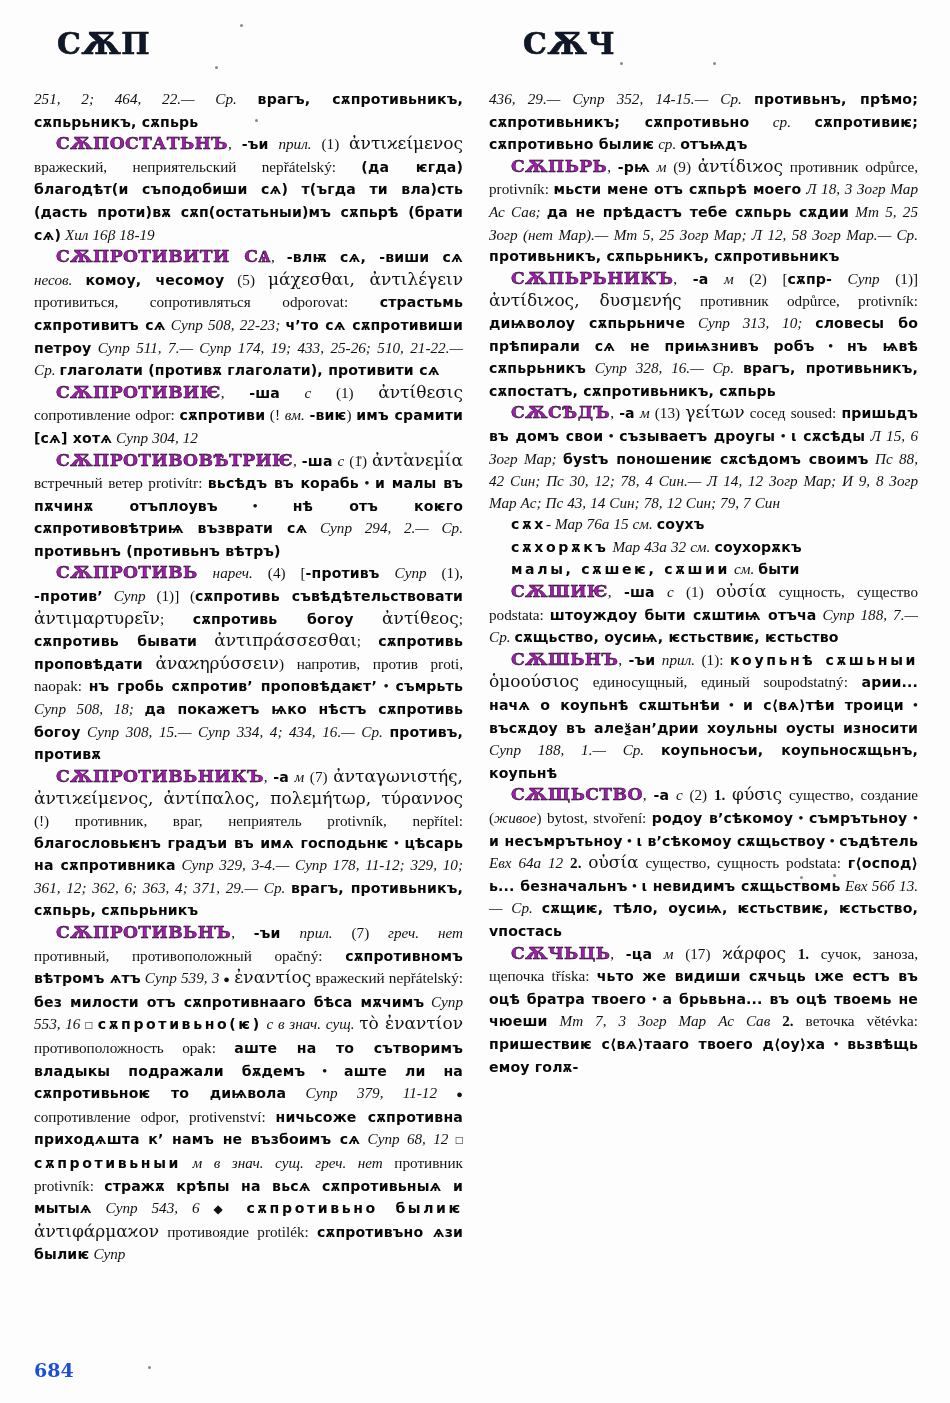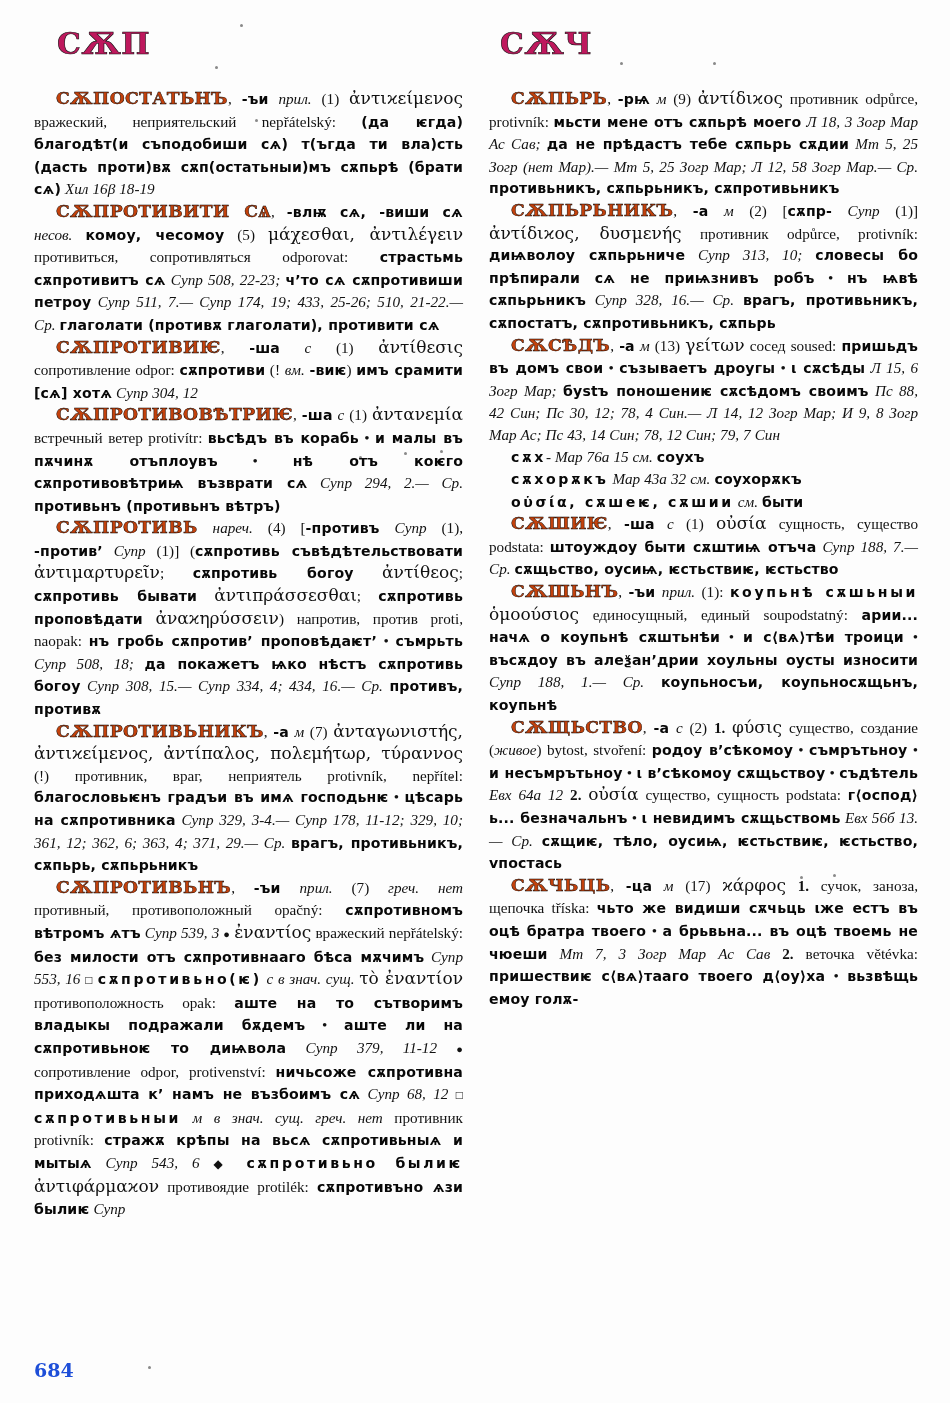--- a/index.html
+++ b/index.html
@@ -32,25 +32,25 @@
     left: 0;
     width: 950px;
     height: 44px;
   }
   .runhead {
     position: absolute;
     font-family: "DejaVu Serif", "Liberation Serif", serif;
     font-weight: 700;
     font-size: 30px;
     letter-spacing: 0.5px;
-    color: #be185d;
+    color: #0f172a;
     -webkit-text-stroke: 0.6px #0d0d0d;
   }
   .runhead.left  { left: 57px; top: 0; }
-  .runhead.right { left: 500px; top: 0; text-align: center; }
+  .runhead.right { left: 523px; top: 0; text-align: center; }
 
   
   .columns {
     position: absolute;
     top: 88px;
     left: 34px;
     width: 884px;
     display: flex;
     gap: 26px;
   }
@@ -81,21 +81,21 @@
     color: #080808;
   }
   .ocs.sp { letter-spacing: 2.6px; margin-top: 48px; }
 
   
   .lemma {
     font-family: "DejaVu Serif", "Liberation Serif", serif;
     font-weight: 700;
     font-size: 17.2px;
     letter-spacing: 0.4px;
-    color: #c2410c;
+    color: #a21caf;
     -webkit-text-stroke: 0.45px #000000;
   }
 
   
   .it { font-style: italic; }
   .gk {
     font-family: "DejaVu Serif", "Liberation Serif", serif;
     font-style: normal;
     font-size: 17px;
   }
@@ -143,35 +143,37 @@
   <div class="speck" style="left:404px; top:452px; width:3px; height:3px;"></div>
   <div class="speck" style="left:440px; top:450px; width:3px; height:3px;"></div>
   <div class="speck" style="left:359px; top:456px; width:3px; height:3px;"></div>
   <div class="speck" style="left:800px; top:876px; width:3px; height:3px;"></div>
   <div class="speck" style="left:833px; top:874px; width:3px; height:3px;"></div>
   <div class="speck" style="left:450px; top:776px; width:3px; height:3px;"></div>
   <div class="speck" style="left:148px; top:1366px;width:3px; height:3px;"></div>
 
   <div class="columns">
     <div class="col" id="col-left">
+        <p class="para"><span class="it">251, 2; 464, 22.— Ср.</span> <span class="ocs">врагъ, сѫпротивьникъ, сѫпьрьникъ, сѫпьрь</span></p>
         <p class="para indent"><span class="lemma">СѪПОСТАТЬНЪ</span>, <span class="ocs">-ъи</span> <span class="it">прил.</span> (1) <span class="gk">ἀντιϰείμενος</span> вражеский, неприятельский nepřátelský: <span class="ocs">(да ѥгда) благодѣт(и съподобиши сѧ) т(ъгда ти вла)сть (дасть проти)вѫ сѫп(остатьныи)мъ сѫпьрѣ (брати сѧ)</span> <span class="it">Хил 16β 18-19</span></p>
         <p class="para indent"><span class="lemma">СѪПРОТИВИТИ СѦ</span>, <span class="ocs">-влѭ сѧ, -виши сѧ</span> <span class="it">несов. </span><span class="ocs">комоу, чесомоу</span> (5) <span class="gk">μάχεσθαι, ἀντιλέγειν</span> противиться, сопротивляться odporovat: <span class="ocs">страстьмь сѫпротивитъ сѧ</span> <span class="it">Супр 508, 22-23;</span> <span class="ocs">ч’то сѧ сѫпротивиши петроу</span> <span class="it">Супр 511, 7.— Супр 174, 19; 433, 25-26; 510, 21-22.— Ср.</span> <span class="ocs">глаголати (противѫ глаголати), противити сѧ</span></p>
         <p class="para indent"><span class="lemma">СѪПРОТИВИѤ</span>, <span class="ocs">-ша</span> <span class="it">с</span> (1) <span class="gk">ἀντίθεσις</span> сопротивление odpor: <span class="ocs">сѫпротиви</span> (! <span class="it">вм.</span> <span class="ocs">-виѥ</span>) <span class="ocs">имъ срамити [сѧ] хотѧ</span> <span class="it">Супр 304, 12</span></p>
         <p class="para indent"><span class="lemma">СѪПРОТИВОВѢТРИѤ</span>, <span class="ocs">-ша</span> <span class="it">с</span> (1) <span class="gk">ἀντανεμία</span> встречный ветер protivítr: <span class="ocs">вьсѣдъ въ корабь</span> • <span class="ocs">и малы въ пѫчинѫ отъплоувъ</span> • <span class="ocs">нѣ отъ коѥго сѫпротивовѣтриѩ възврати сѧ</span> <span class="it">Супр 294, 2.— Ср.</span> <span class="ocs">противьнъ (противьнъ вѣтръ)</span></p>
         <p class="para indent"><span class="lemma">СѪПРОТИВЬ</span> <span class="it">нареч.</span> (4) [<span class="ocs">-противъ</span> <span class="it">Супр</span> (1), <span class="ocs">-против’</span> <span class="it">Супр</span> (1)] (<span class="ocs">сѫпротивь съвѣдѣтельствовати</span> <span class="gk">ἀντιμαρτυρεῖν</span>; <span class="ocs">сѫпротивь богоу</span> <span class="gk">ἀντίθεος</span>; <span class="ocs">сѫпротивь бывати</span> <span class="gk">ἀντιπράσσεσθαι</span>; <span class="ocs">сѫпротивь проповѣдати</span> <span class="gk">ἀναϰηρύσσειν</span>) напротив, против proti, naopak: <span class="ocs">нъ гробь сѫпротив’ проповѣдаѥт’</span> • <span class="ocs">съмрьть</span> <span class="it">Супр 508, 18;</span> <span class="ocs">да покажетъ ѩко нѣстъ сѫпротивь богоу</span> <span class="it">Супр 308, 15.— Супр 334, 4; 434, 16.— Ср.</span> <span class="ocs">противъ, противѫ</span></p>
         <p class="para indent"><span class="lemma">СѪПРОТИВЬНИКЪ</span>, <span class="ocs">-а</span> <span class="it">м</span> (7) <span class="gk">ἀνταγωνιστής, ἀντιϰείμενος, ἀντίπαλος, πολεμήτωρ, τύραννος</span> (!) противник, враг, неприятель protivník, nepřítel: <span class="ocs">благословьѥнъ градъи въ имѧ господьнѥ</span> • <span class="ocs">цѣсарь на сѫпротивника</span> <span class="it">Супр 329, 3-4.— Супр 178, 11-12; 329, 10; 361, 12; 362, 6; 363, 4; 371, 29.— Ср.</span> <span class="ocs">врагъ, противьникъ, сѫпьрь, сѫпьрьникъ</span></p>
         <p class="para indent"><span class="lemma">СѪПРОТИВЬНЪ</span>, <span class="ocs">-ъи</span> <span class="it">прил.</span> (7) <span class="it">греч. нет</span> противный, противоположный opačný: <span class="ocs">сѫпротивномъ вѣтромъ ѧтъ</span> <span class="it">Супр 539, 3</span> <span class="mk-dot"></span> <span class="gk">ἐναντίος</span> вражеский nepřátelský: <span class="ocs">без милости отъ сѫпротивнааго бѣса мѫчимъ</span> <span class="it">Супр 553, 16</span> <span class="mk-square"></span> <span class="ocs sp">сѫпротивьно(ѥ)</span> <span class="it">с в знач. сущ.</span> <span class="gk">τὸ ἐναντίον</span> противоположность opak: <span class="ocs">аште на то сътворимъ владыкы подражали бѫдемъ</span> • <span class="ocs">аште ли на сѫпротивьноѥ то диѩвола</span> <span class="it">Супр 379, 11-12</span> <span class="mk-dot"></span> сопротивление odpor, protivenství: <span class="ocs">ничьсоже сѫпротивна приходѧшта к’ намъ не възбоимъ сѧ</span> <span class="it">Супр 68, 12</span> <span class="mk-square"></span> <span class="ocs sp">сѫпротивьныи</span> <span class="it">м в знач. сущ. греч. нет</span> противник protivník: <span class="ocs">стражѫ крѣпы на вьсѧ сѫпротивьныѧ и мытыѧ</span> <span class="it">Супр 543, 6</span> <span class="mk-diam"></span> <span class="ocs sp">сѫпротивьно былиѥ</span> <span class="gk">ἀντιφάρμαϰον</span> противоядие protilék: <span class="ocs">сѫпротивъно ѧзи былиѥ</span> <span class="it">Супр</span></p>
       </div>
     <div class="col" id="col-right">
+        <p class="para"><span class="it">436, 29.— Супр 352, 14-15.— Ср.</span> <span class="ocs">противьнъ, прѣмо; сѫпротивьникъ; сѫпротивьно</span> <span class="it">ср.</span> <span class="ocs">сѫпротивиѥ; сѫпротивьно былиѥ</span> <span class="it">ср.</span> <span class="ocs">отъѩдъ</span></p>
         <p class="para indent"><span class="lemma">СѪПЬРЬ</span>, <span class="ocs">-рѩ</span> <span class="it">м</span> (9) <span class="gk">ἀντίδιϰος</span> противник odpůrce, protivník: <span class="ocs">мьсти мене отъ сѫпьрѣ моего</span> <span class="it">Л 18, 3 Зогр Мар Ас Сав;</span> <span class="ocs">да не прѣдастъ тебе сѫпьрь сѫдии</span> <span class="it">Мт 5, 25 Зогр (нет Мар).— Мт 5, 25 Зогр Мар; Л 12, 58 Зогр Мар.— Ср.</span> <span class="ocs">противьникъ, сѫпьрьникъ, сѫпротивьникъ</span></p>
         <p class="para indent"><span class="lemma">СѪПЬРЬНИКЪ</span>, <span class="ocs">-а</span> <span class="it">м</span> (2) [<span class="ocs">сѫпр-</span> <span class="it">Супр</span> (1)] <span class="gk">ἀντίδιϰος, δυσμενής</span> противник odpůrce, protivník: <span class="ocs">диѩволоу сѫпьрьниче</span> <span class="it">Супр 313, 10;</span> <span class="ocs">словесы бо прѣпирали сѧ не приѩзнивъ робъ</span> • <span class="ocs">нъ ѩвѣ сѫпьрьникъ</span> <span class="it">Супр 328, 16.— Ср.</span> <span class="ocs">врагъ, противьникъ, сѫпостатъ, сѫпротивьникъ, сѫпьрь</span></p>
         <p class="para indent"><span class="lemma">СѪСѢДЪ</span>, <span class="ocs">-а</span> <span class="it">м</span> (13) <span class="gk">γείτων</span> сосед soused: <span class="ocs">пришьдъ въ домъ свои</span> • <span class="ocs">съзываетъ дроугы</span> • <span class="ocs">ι сѫсѣды</span> <span class="it">Л 15, 6 Зогр Мар;</span> <span class="ocs">бystъ поношениѥ сѫсѣдомъ своимъ</span> <span class="it">Пс 88, 42 Син; Пс 30, 12; 78, 4 Син.— Л 14, 12 Зогр Мар; И 9, 8 Зогр Мар Ас; Пс 43, 14 Син; 78, 12 Син; 79, 7 Син</span></p>
         <p class="para indent"><span class="ocs sp">сѫх</span>- <span class="it">Мар 76a 15 см.</span> <span class="ocs">соухъ</span></p>
         <p class="para indent"><span class="ocs sp">сѫхорѫкъ</span> <span class="it">Мар 43a 32 см.</span> <span class="ocs">соухорѫкъ</span></p>
-        <p class="para indent"><span class="ocs sp">οὐσία, сѫшеѥ, сѫшии</span> <span class="it">см.</span> <span class="ocs">быти</span></p>
+        <p class="para indent"><span class="ocs sp">малы, сѫшеѥ, сѫшии</span> <span class="it">см.</span> <span class="ocs">быти</span></p>
         <p class="para indent"><span class="lemma">СѪШИѤ</span>, <span class="ocs">-ша</span> <span class="it">с</span> (1) <span class="gk">οὐσία</span> сущность, существо podstata: <span class="ocs">штоуждоу быти сѫштиѩ отъча</span> <span class="it">Супр 188, 7.— Ср.</span> <span class="ocs">сѫщьство, оусиѩ, ѥстьствиѥ, ѥстьство</span></p>
         <p class="para indent"><span class="lemma">СѪШЬНЪ</span>, <span class="ocs">-ъи</span> <span class="it">прил.</span> (1): <span class="ocs sp">коупьнѣ сѫшьныи</span> <span class="gk">ὁμοούσιος</span> единосущный, единый soupodstatný: <span class="ocs">арии... начѧ о коупьнѣ сѫштьнѣи</span> • <span class="ocs">и с⟨вѧ⟩тѣи троици</span> • <span class="ocs">въсѫдоу въ алеѯан’дрии хоульны оусты износити</span> <span class="it">Супр 188, 1.— Ср.</span> <span class="ocs">коупьносъи, коупьносѫщьнъ, коупьнѣ</span></p>
         <p class="para indent"><span class="lemma">СѪЩЬСТВО</span>, <span class="ocs">-а</span> <span class="it">с</span> (2) <span class="bold">1.</span> <span class="gk">φύσις</span> существо, создание (<span class="it">живое</span>) bytost, stvoření: <span class="ocs">родоу в’сѣкомоу</span> • <span class="ocs">съмрътьноу</span> • <span class="ocs">и несъмрътьноу</span> • <span class="ocs">ι в’сѣкомоу сѫщьствоу</span> • <span class="ocs">съдѣтель</span> <span class="it">Евх 64a 12</span> <span class="bold">2.</span> <span class="gk">οὐσία</span> существо, сущность podstata: <span class="ocs">г⟨оспод⟩ь... безначальнъ</span> • <span class="ocs">ι невидимъ сѫщьствомь</span> <span class="it">Евх 56б 13.— Ср.</span> <span class="ocs">сѫщиѥ, тѣло, оусиѩ, ѥстьствиѥ, ѥстьство, vпостась</span></p>
         <p class="para indent"><span class="lemma">СѪЧЬЦЬ</span>, <span class="ocs">-ца</span> <span class="it">м</span> (17) <span class="gk">ϰάρφος</span> <span class="bold">1.</span> сучок, заноза, щепочка tříska: <span class="ocs">чьто же видиши сѫчьць ιже естъ въ оцѣ братра твоего</span> • <span class="ocs">а брьвьна... въ оцѣ твоемь не чюеши</span> <span class="it">Мт 7, 3 Зогр Мар Ас Сав</span> <span class="bold">2.</span> веточка větévka: <span class="ocs">пришествиѥ с⟨вѧ⟩тааго твоего д⟨оу⟩ха</span> • <span class="ocs">вьзвѣщь емоу голѫ-</span></p>
       </div>
   </div>
 
   <div class="folio">684</div>
 </div>
 

